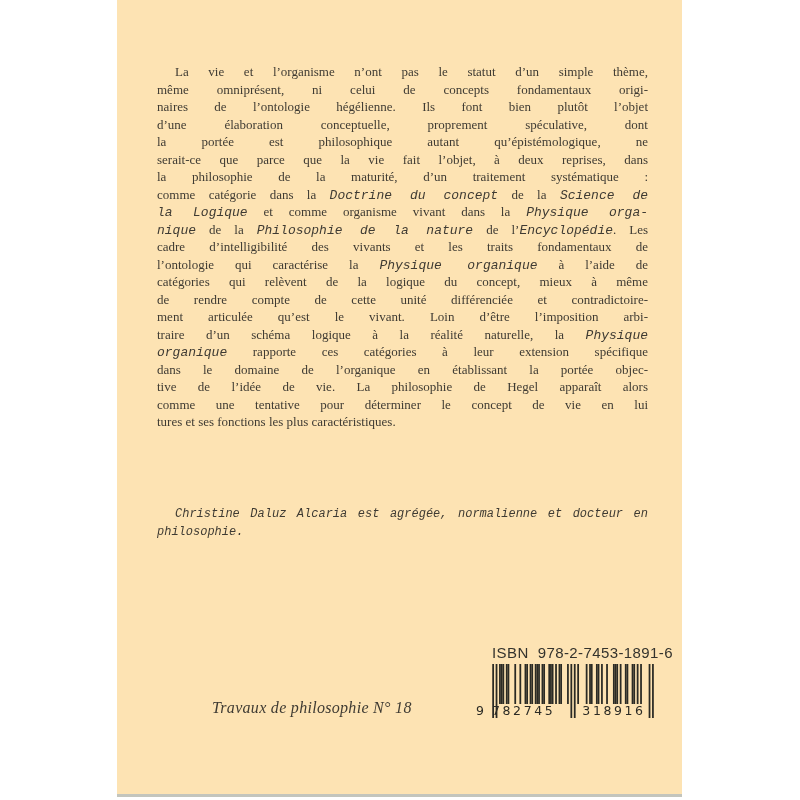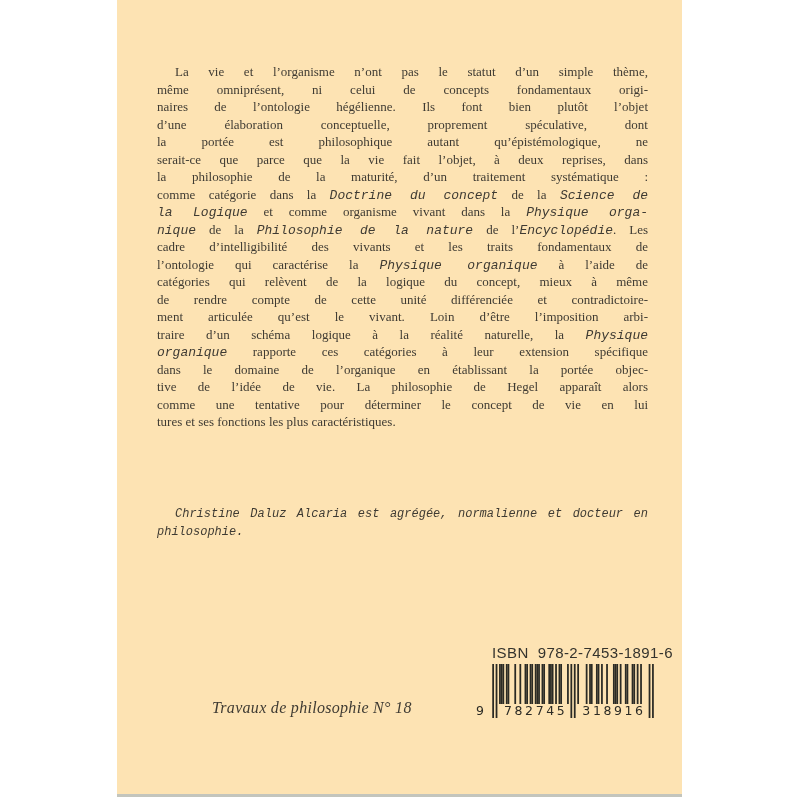--- a/index.html
+++ b/index.html
@@ -42,21 +42,21 @@
     font-size:15px;letter-spacing:0.4px;color:#34332d;
     margin-bottom:3px;
   }
   .bars{position:relative;width:162px;height:54px;}
   .bars svg{display:block;}
   .digits-row{
     position:absolute;top:39px;left:0;width:162px;height:15px;
     font-family:"DejaVu Sans", sans-serif;font-size:12.5px;color:#2c2b25;
   }
   .digit-9{position:absolute;left:-16px;top:0;}
-  .digits-left{position:absolute;left:12px;width:61px;top:0;text-align:center;letter-spacing:2.6px;}
+  .digits-left{position:absolute;left:0;width:61px;top:0;text-align:center;letter-spacing:2.6px;}
   .digits-right{position:absolute;left:86px;width:72px;top:0;text-align:center;letter-spacing:2.6px;}
 </style>
 </head>
 <body style="--cover-bg: #fde3b3; --ink: #3f3b33; --edge: #c3c5bd;">
 
 <div class="cover">
 
   <div class="synopsis">
       <div class="line indent"><span>La vie et l’organisme n’ont pas le statut d’un simple thème,</span></div>
       <div class="line"><span>même omniprésent, ni celui de concepts fondamentaux origi-</span></div>

